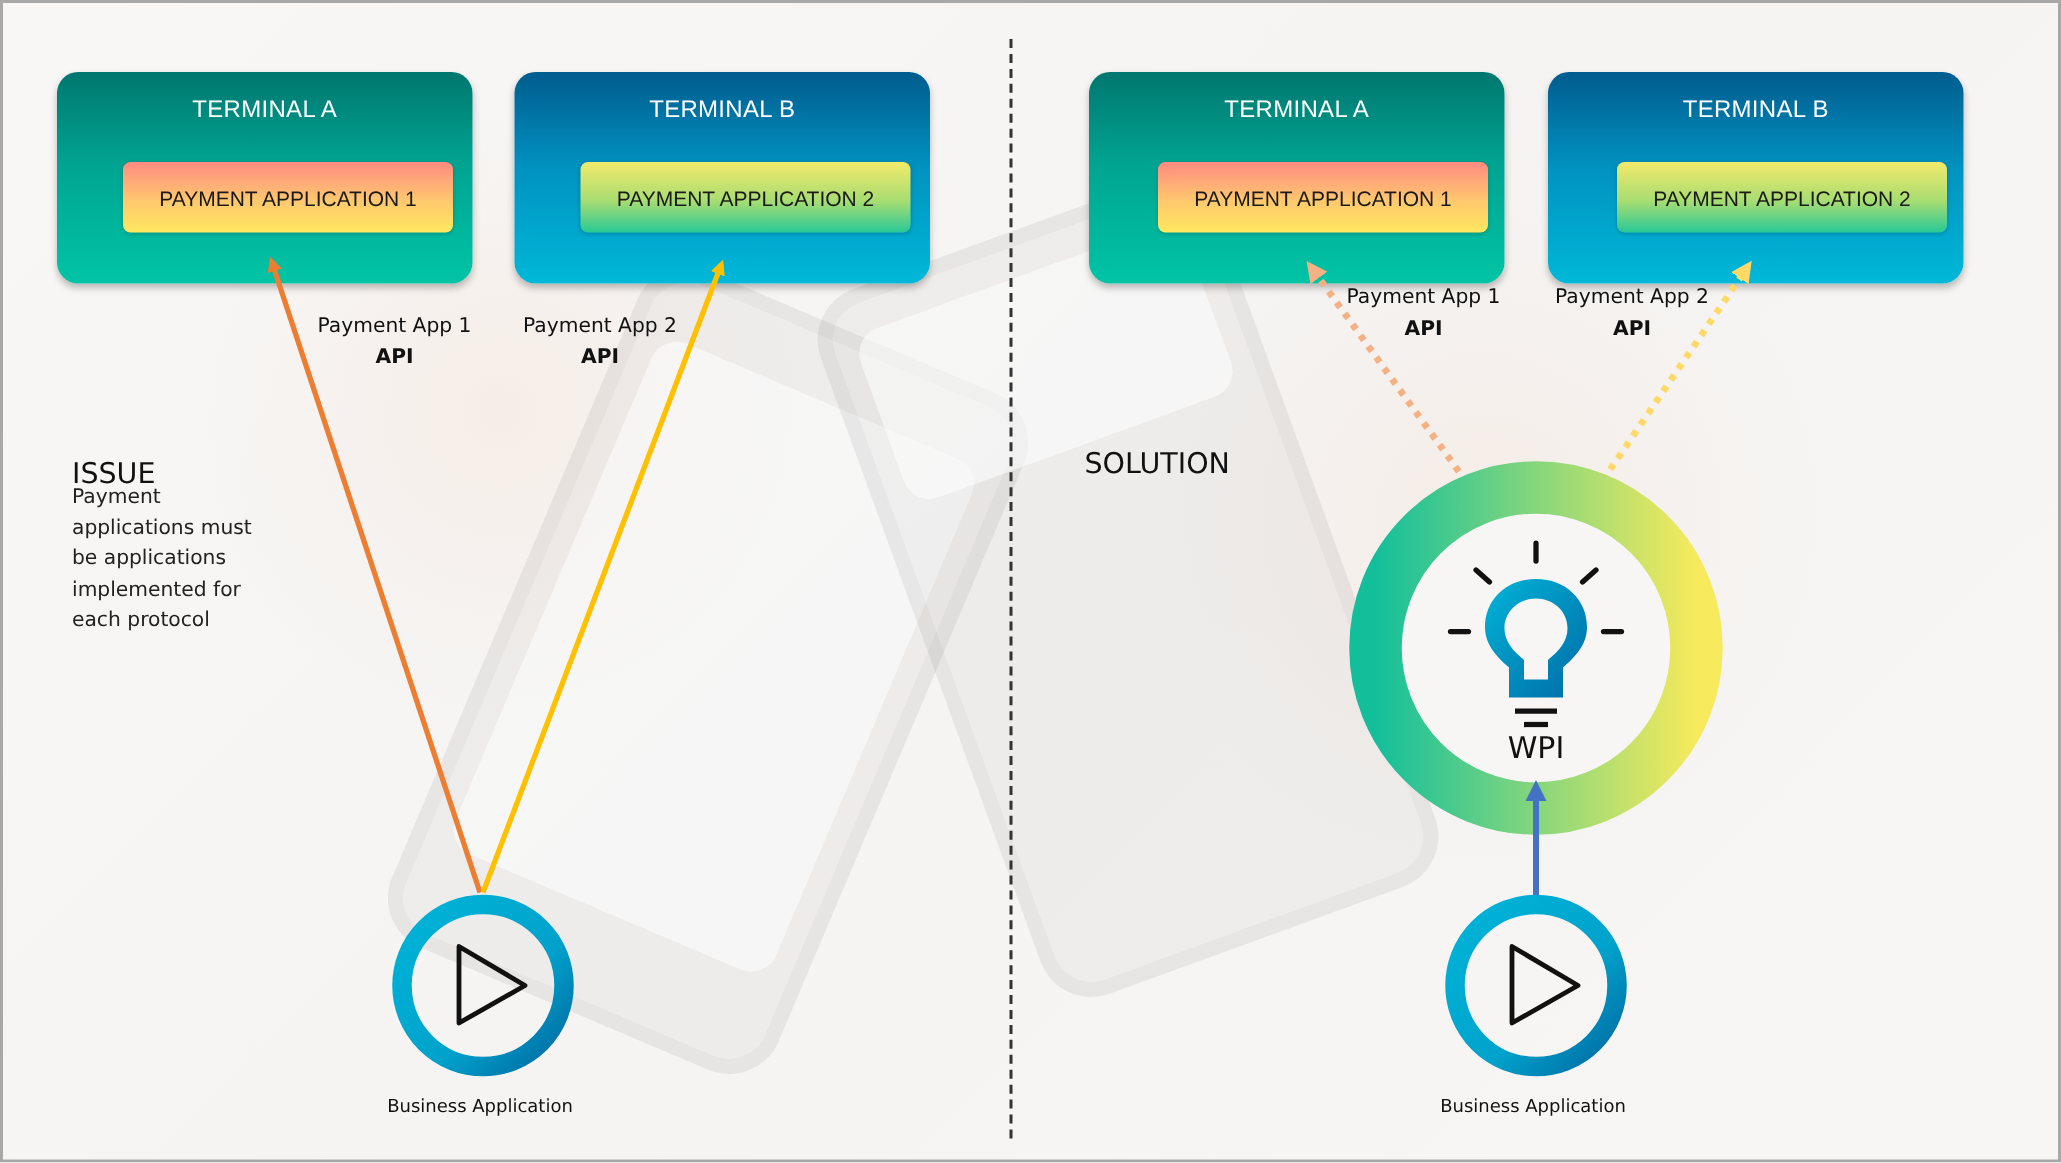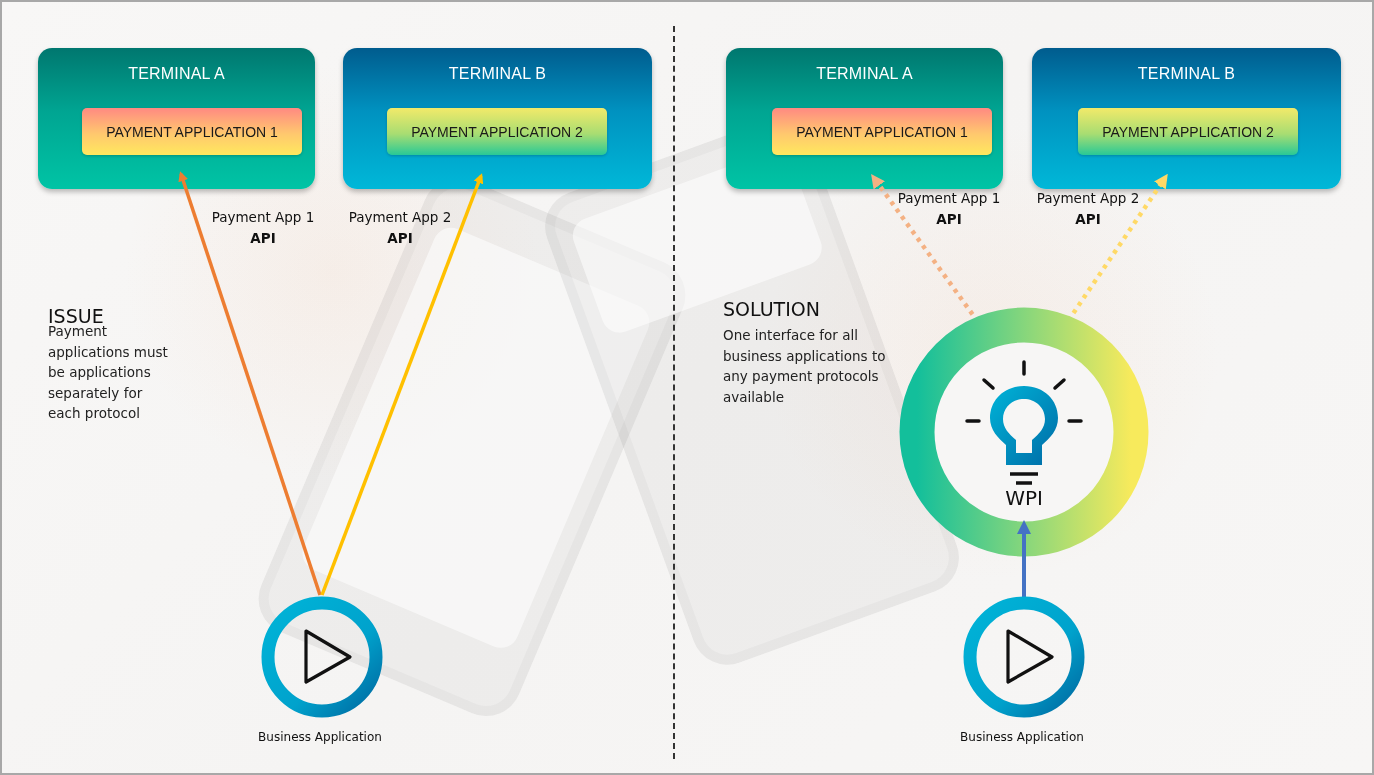--- a/index.html
+++ b/index.html
@@ -25,21 +25,21 @@
   }
   .divider {
     position: absolute; left: 671px; top: 24px; height: 733px; width: 0;
     border-left: 2px dashed #333;
   }
   .terminal {
     position: absolute; width: 277px; height: 141px; border-radius: 14px;
     box-shadow: 0 3px 5px rgba(0,0,0,0.25);
   }
   .terminal.a { background: linear-gradient(to bottom, #00776f 0%, #00a592 45%, #00c4a5 100%); }
-  .terminal.b { background: linear-gradient(to bottom, #005c8e 0%, #0092c0 45%, #00b8d8 100%); padding-left: 32px; }
+  .terminal.b { background: linear-gradient(to bottom, #005c8e 0%, #0092c0 45%, #00b8d8 100%); }
   .terminal-title {
     position: absolute; top: 17px; left: 0; right: 0; text-align: center;
     color: #ffffff; font-size: 16px; letter-spacing: 0.2px;
   }
   .app-box {
     position: absolute; left: 28px; top: 60px; width: 220px; height: 47px;
     border-radius: 5px; display: flex; align-items: center; justify-content: center;
     font-size: 14px; color: #1a1a1a; box-shadow: 0 1px 3px rgba(0,0,0,0.2); margin-left: 16px;
   }
   .terminal.a .app-box { background: linear-gradient(to bottom, #ff8a82 0%, #ffc86e 55%, #ffe85e 100%); }
@@ -99,21 +99,21 @@
   <div class="api-label" style="left:333px;top:205px;width:130px;">
     <span>Payment App 2</span>
     <b>API</b>
   </div>
 
   <div class="heading" style="left:46px;top:303px;">ISSUE</div>
   <div class="desc" style="left:46px;top:319px;width:160px;">
     <div>Payment</div>
     <div>applications must</div>
     <div>be applications</div>
-    <div>separately for</div>
+    <div>implemented for</div>
     <div>each protocol</div>
   </div>
 
   <div class="caption" style="left:188px;top:728px;">Business Application</div>
 
   <div class="terminal a" style="left:724px;top:46px;">
     <div class="terminal-title">TERMINAL A</div>
     <div class="app-box" style="left:30px;">PAYMENT APPLICATION 1</div>
   </div>
   <div class="terminal b" style="left:1030px;top:46px;">
@@ -124,26 +124,20 @@
   <div class="api-label" style="left:882px;top:186px;width:130px;">
     <span>Payment App 1</span>
     <b>API</b>
   </div>
   <div class="api-label" style="left:1021px;top:186px;width:130px;">
     <span>Payment App 2</span>
     <b>API</b>
   </div>
 
   <div class="heading" style="left:721px;top:296px;">SOLUTION</div>
-  <div class="desc" style="left:721px;top:323px;width:190px;">
-    <div>One interface for all</div>
-    <div>business applications to</div>
-    <div>any payment protocols</div>
-    <div>available</div>
-  </div>
 
   <div class="caption" style="left:890px;top:728px;">Business Application</div>
 
   <svg class="overlay" width="1370" height="771" viewBox="0 0 1370 771">
     <defs>
       <linearGradient id="ringBlue" x1="0" y1="0" x2="1" y2="1">
         <stop offset="0" stop-color="#00b4d8"></stop>
         <stop offset="0.6" stop-color="#00a2cc"></stop>
         <stop offset="1" stop-color="#0068a0"></stop>
       </linearGradient>

